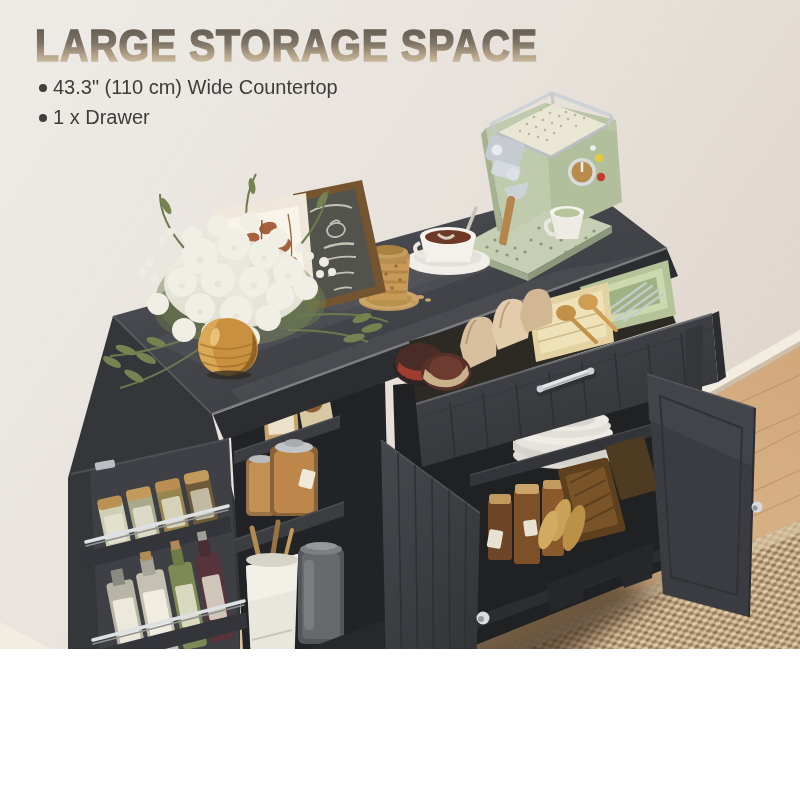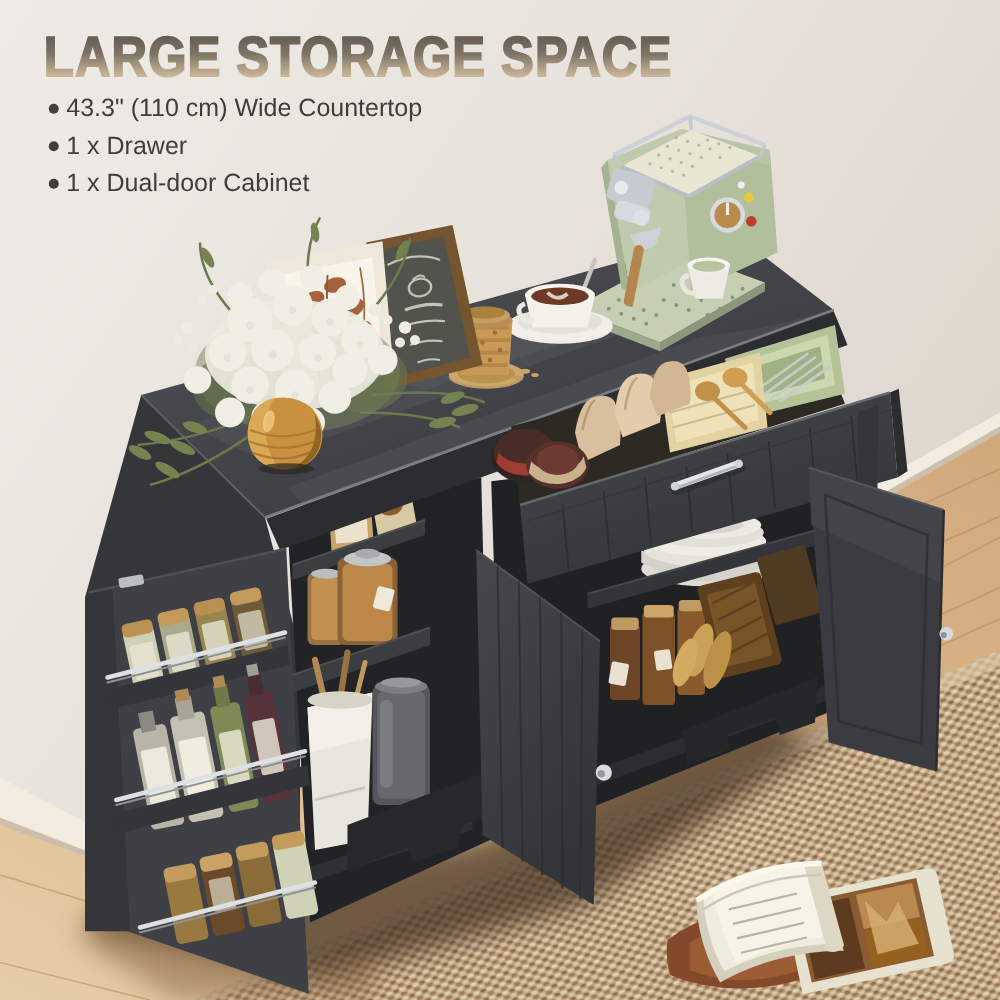--- a/index.html
+++ b/index.html
@@ -1,16 +1,16 @@
 <!DOCTYPE html>
 <html><head>
 <meta charset="utf-8">
 <style>
 html,body{margin:0;padding:0}
-#page{position:relative;width:800px;height:800px;overflow:hidden;background:#e9e4de;font-family:"Liberation Sans",sans-serif}
+#page{position:relative;width:800px;height:649px;overflow:hidden;background:#e9e4de;font-family:"Liberation Sans",sans-serif}
 #scene{position:absolute;left:0;top:0}
 .li{position:absolute;left:39px;font-size:20px;color:#3e3d3b;white-space:nowrap}
 .li .dot{display:inline-block;width:8px;height:8px;border-radius:50%;background:#413f3d;margin-right:6px;vertical-align:2px}
 </style>
 </head>
 <body>
 <div id="page">
 <svg id="scene" width="800" height="800" viewBox="0 0 800 800">
 <defs>
 <linearGradient id="wallg" x1="0" y1="0" x2="1" y2="0.65">
@@ -611,14 +611,13 @@
 <path d="M562,700 q48,-20 104,-10" fill="none" stroke="#fbf8ee" stroke-width="4.5"></path>
 <path d="M566,708 q46,-18 98,-9" fill="none" stroke="#cdc7b4" stroke-width="2"></path>
 </g>
 </g>
 
 <text x="0" y="0" transform="translate(35,61) scale(0.875,1)" font-family="Liberation Sans, sans-serif" font-weight="bold" font-size="45" letter-spacing="1" fill="url(#titleg)" stroke="url(#titleg)" stroke-width="1.6">LARGE STORAGE SPACE</text>
 </svg>
 
 <div class="li" style="top:76px"><span class="dot"></span>43.3" (110 cm) Wide Countertop</div>
 <div class="li" style="top:106px"><span class="dot"></span>1 x Drawer</div>
-<div class="li" style="top:136px"><span class="dot"></span>1 x Dual-door Cabinet</div>
 </div>
 
 </body></html>

